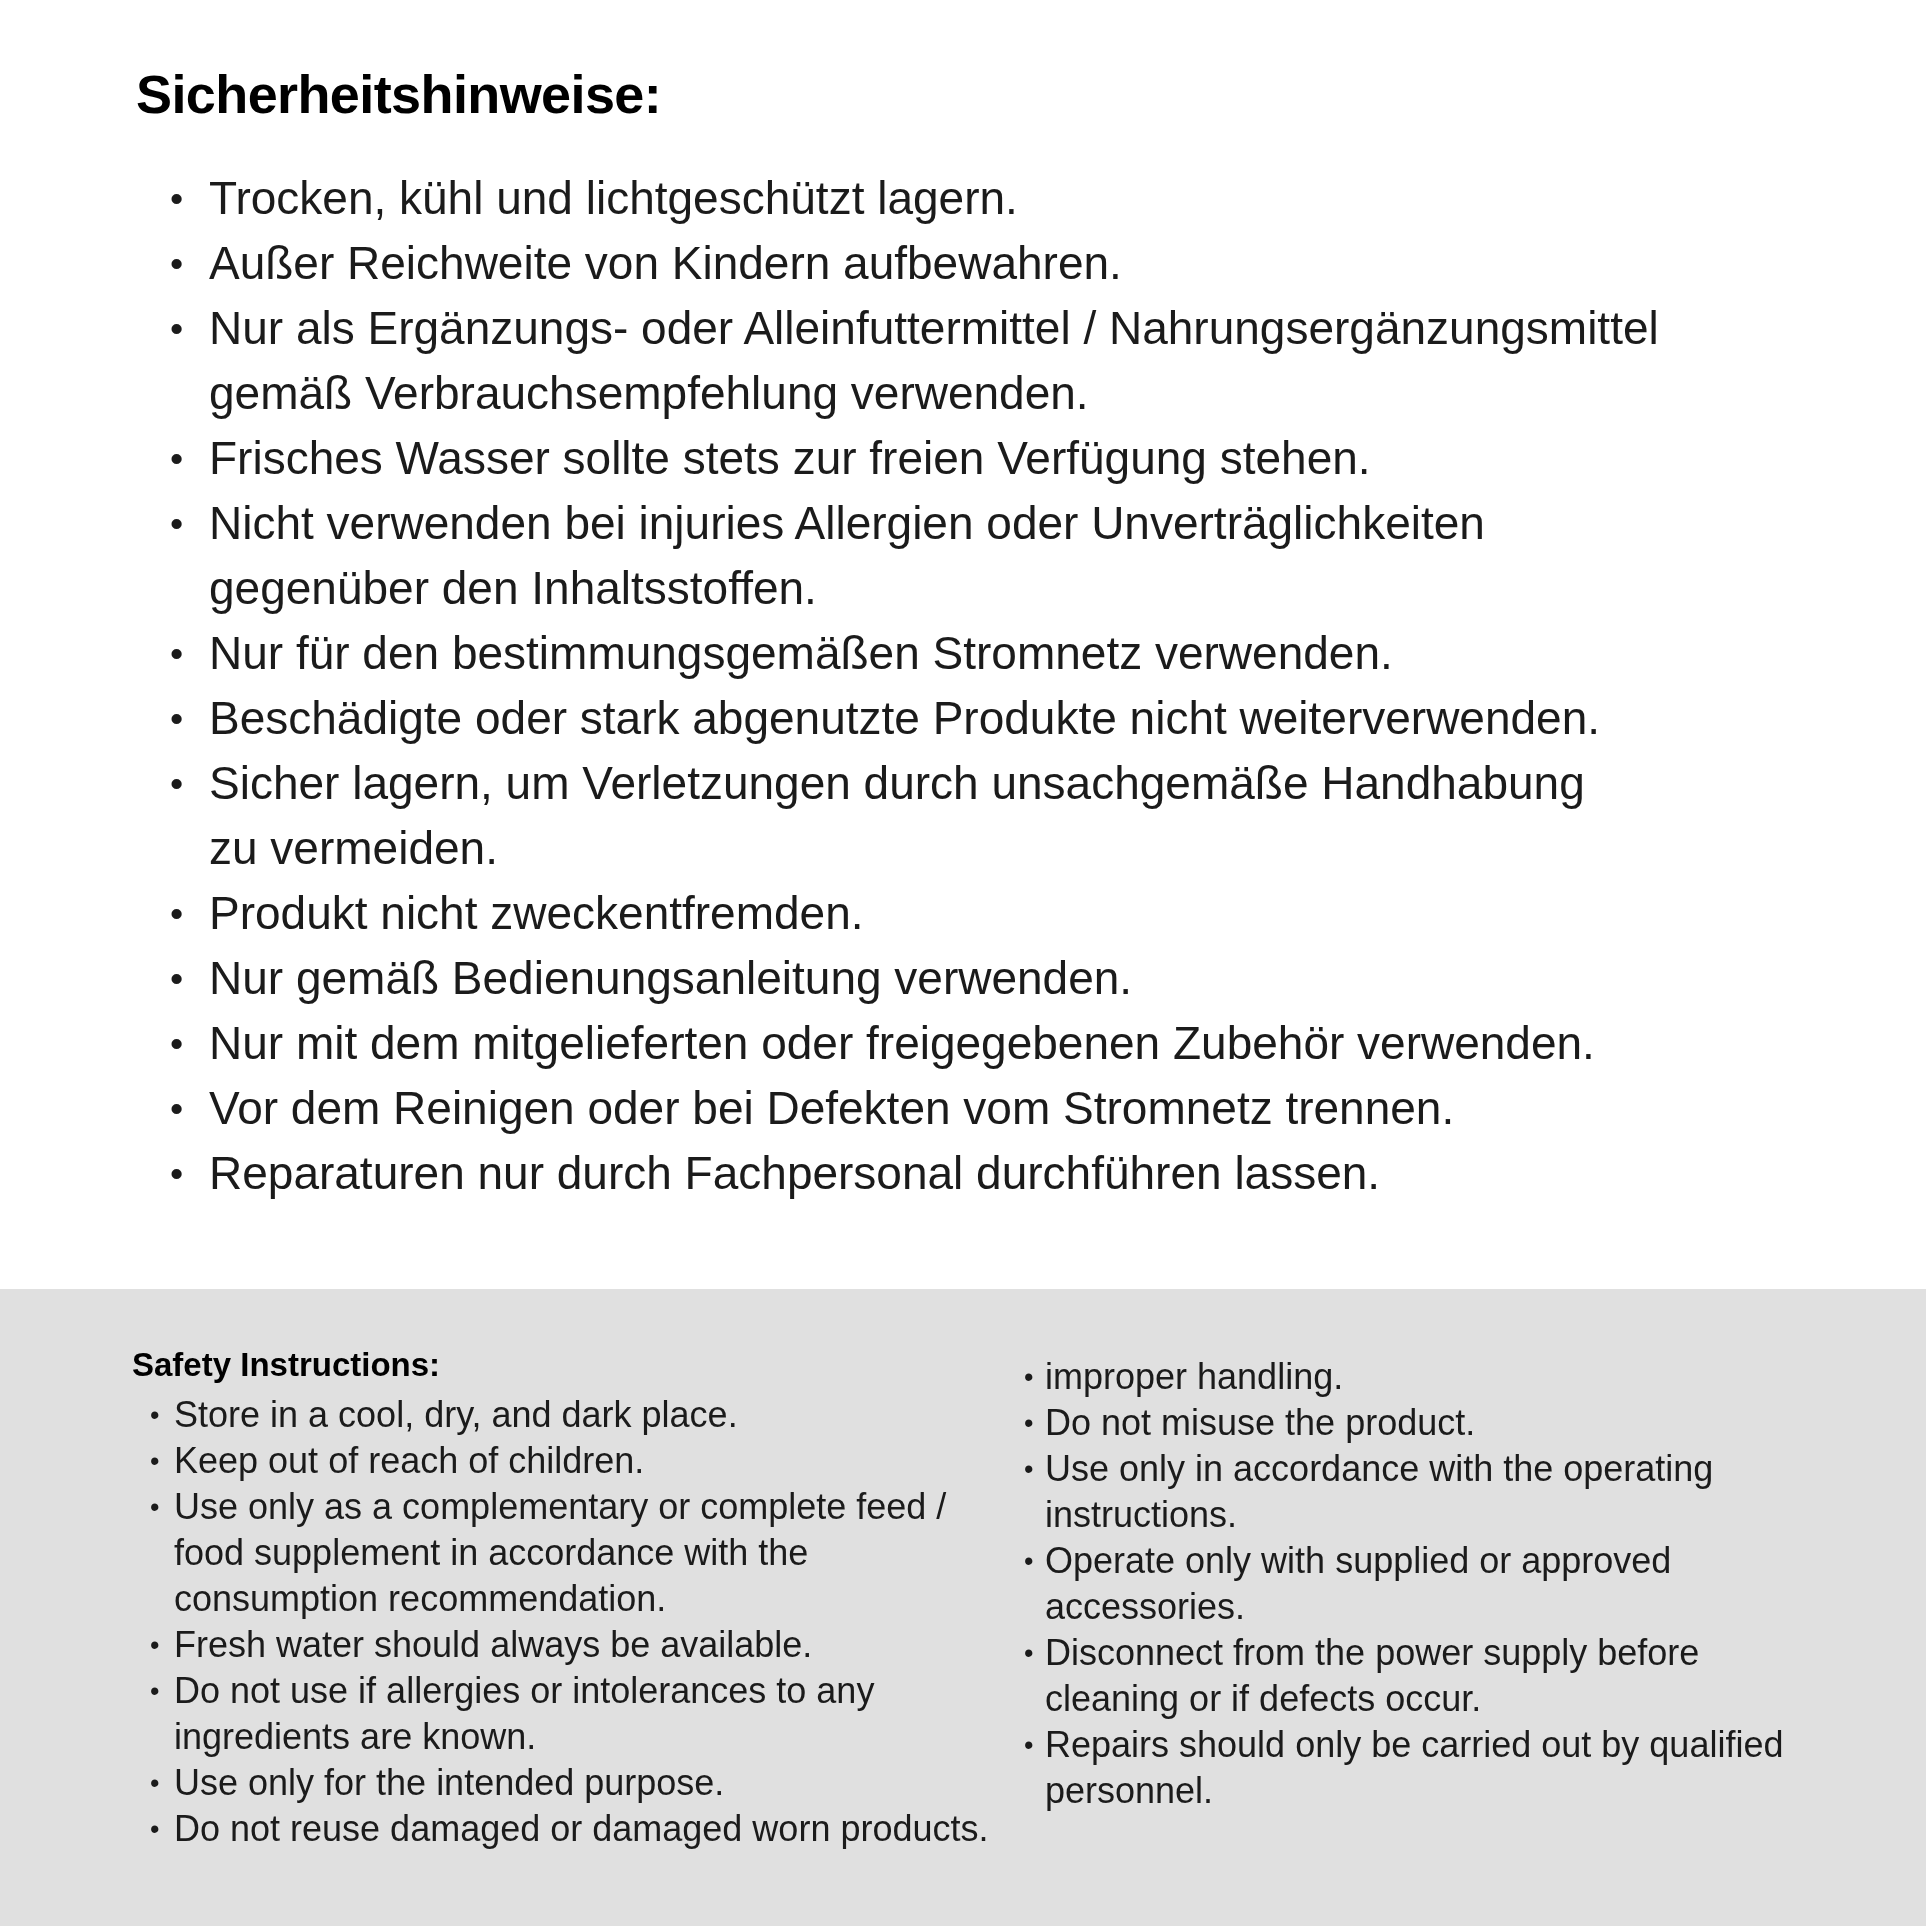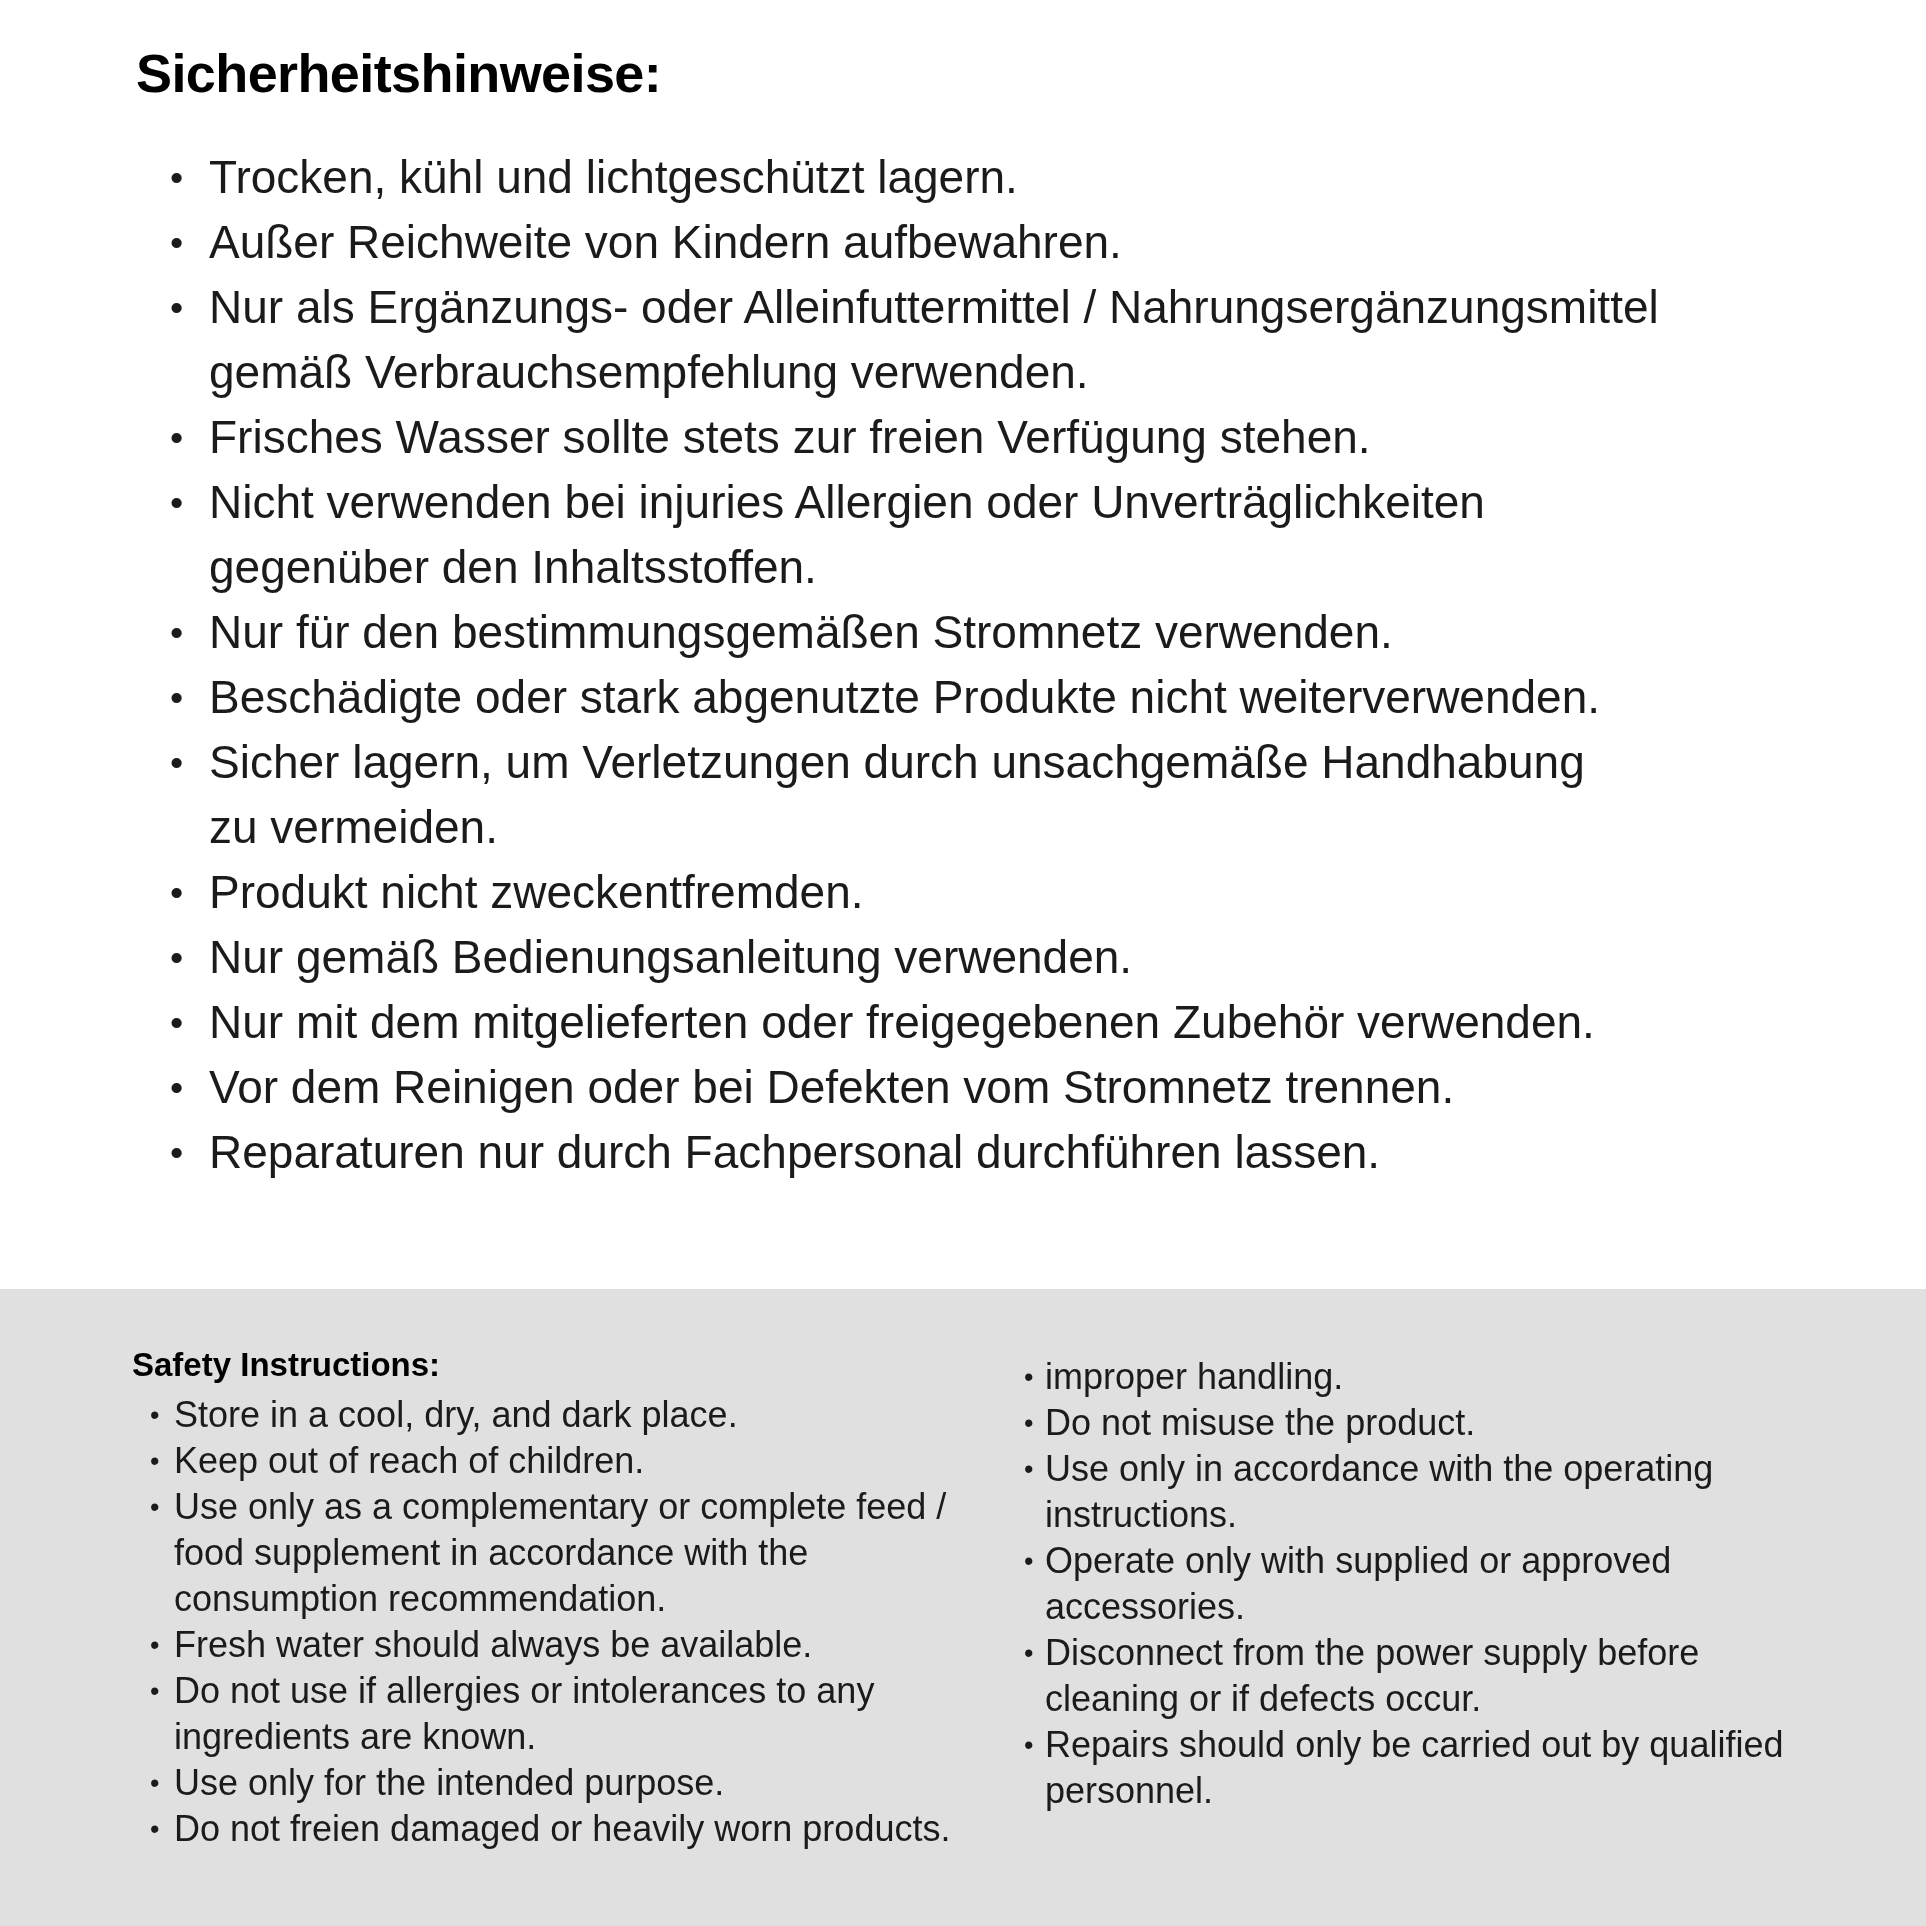--- a/index.html
+++ b/index.html
@@ -16,21 +16,21 @@
     color: #1b1b1b;
     -webkit-font-smoothing: antialiased;
   }
 
   
   .section-de {
     box-sizing: border-box;
     width: 1926px;
     height: 1289px;
     background: #ffffff;
-    padding: 41px 39px 0 136px;
+    padding: 62px 39px 0 136px;
   }
   .heading-de {
     margin: 0;
     font-size: 54px;
     line-height: 64px;
     font-weight: bold;
     color: #000000;
     letter-spacing: -0.6px;
   }
   .list-de {
@@ -197,21 +197,21 @@
           <span class="bullet">•</span>
           <span class="line">Do not use if allergies or intolerances to any</span>
           <span class="line">ingredients are known.</span>
         </li>
         <li>
           <span class="bullet">•</span>
           <span class="line">Use only for the intended purpose.</span>
         </li>
         <li>
           <span class="bullet">•</span>
-          <span class="line">Do not freien damaged or heavily worn products.</span>
+          <span class="line">Do not reuse damaged or damaged worn products.</span>
         </li>
       </ul>
   </div>
   <div class="col-right">
     <ul class="list-en">
         <li>
           <span class="bullet">•</span>
           <span class="line">improper handling.</span>
         </li>
         <li>

